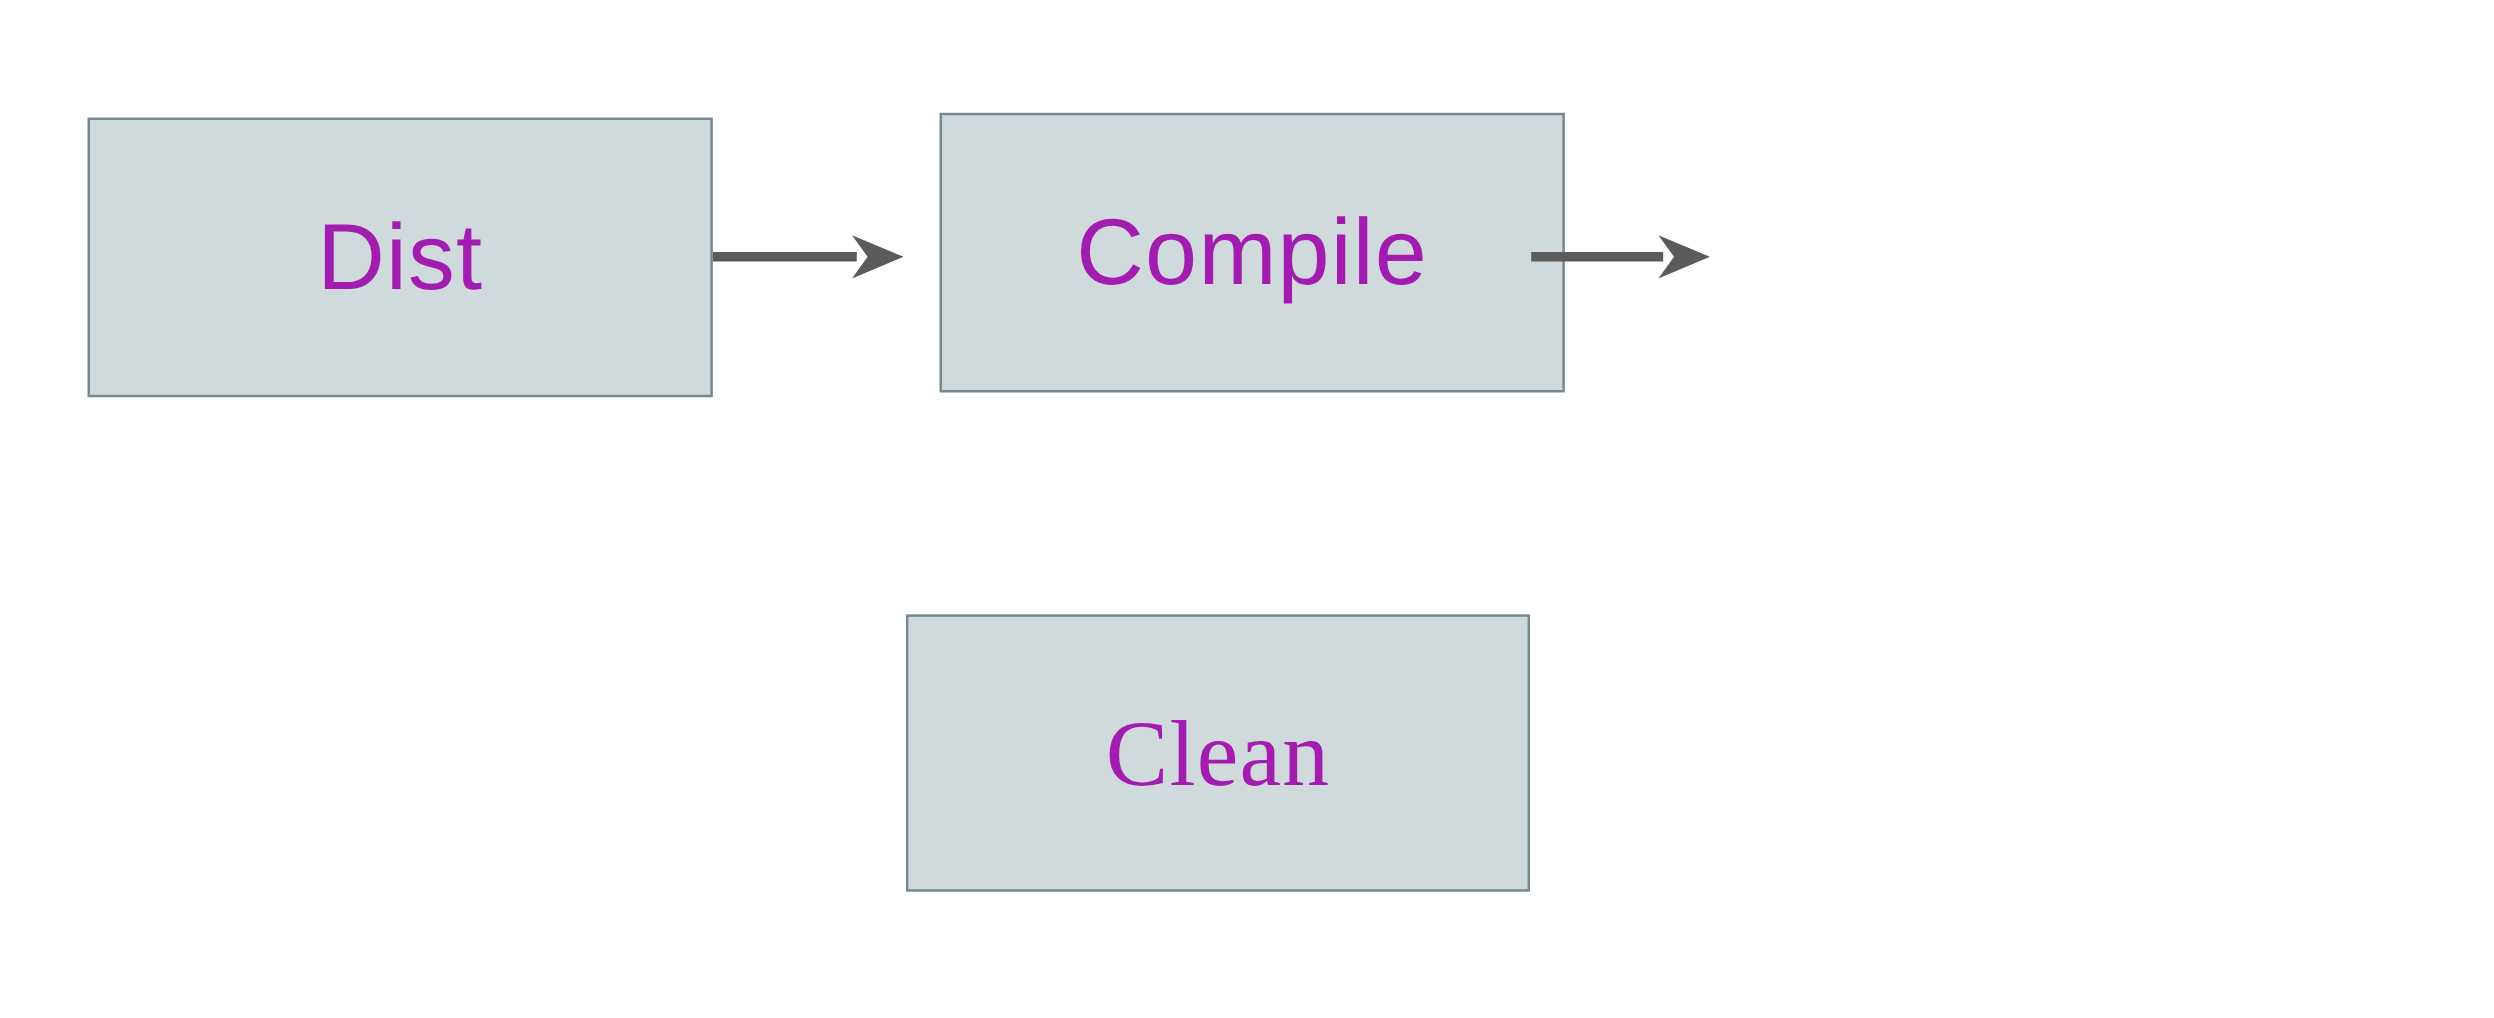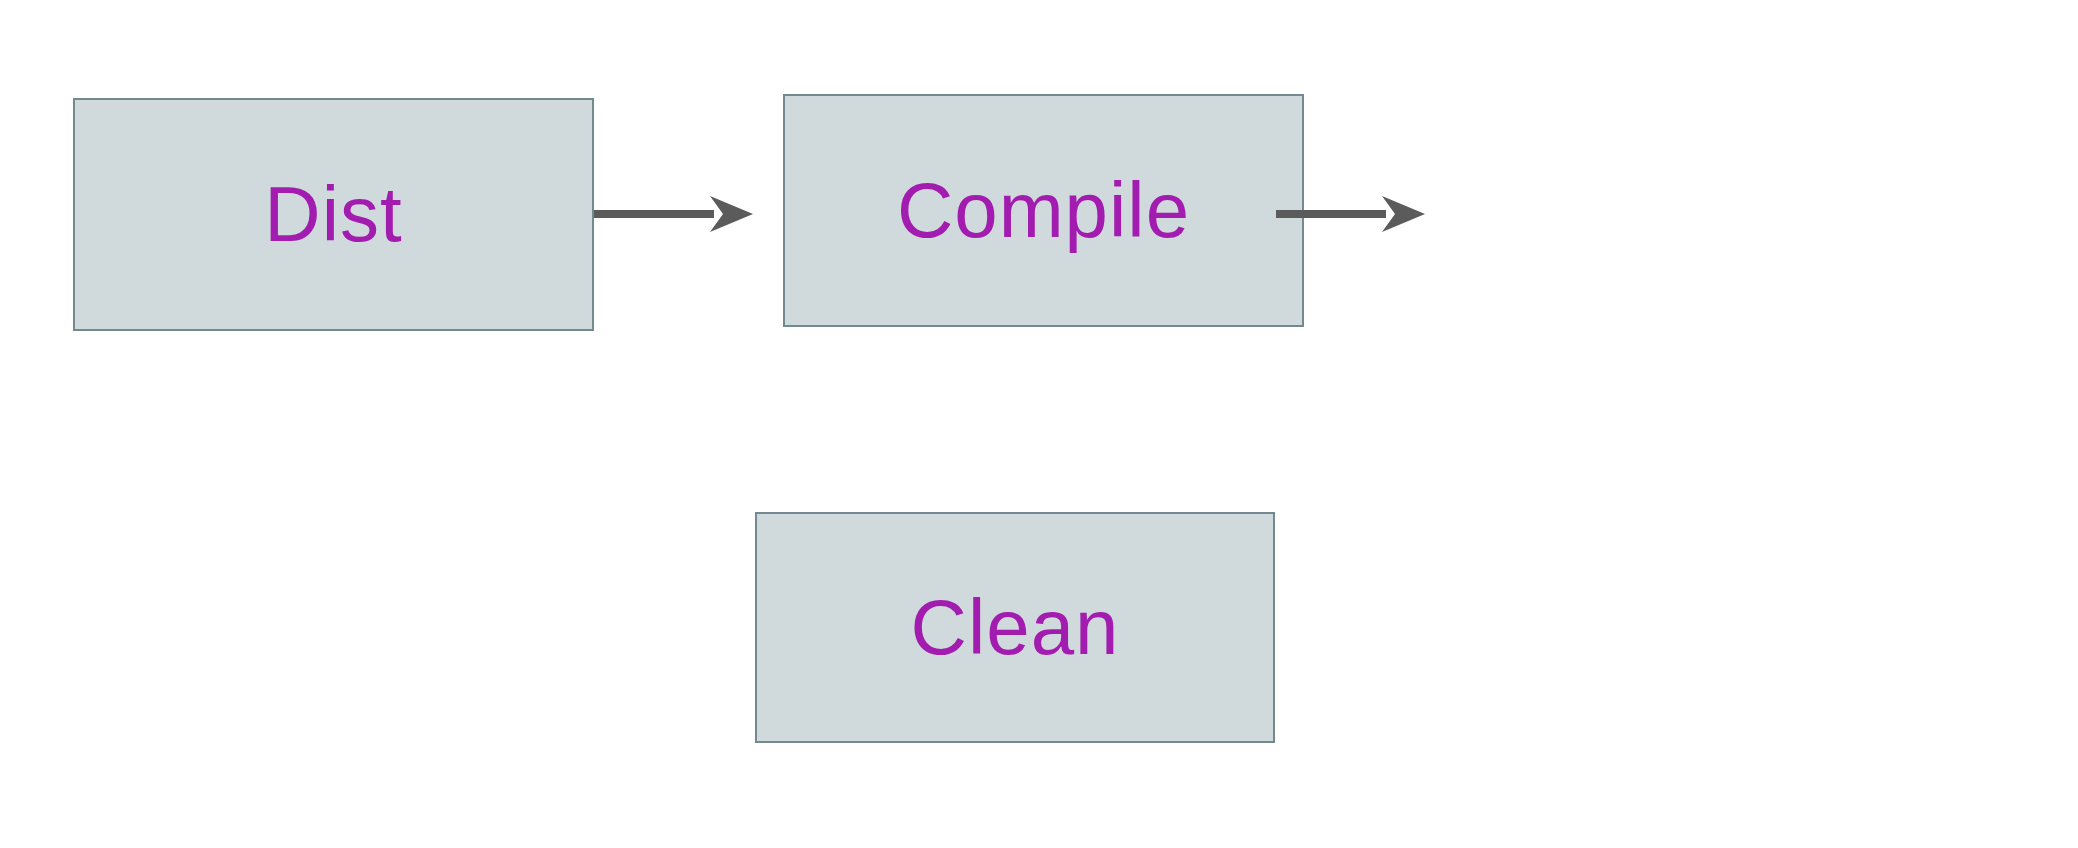--- a/index.html
+++ b/index.html
@@ -26,21 +26,21 @@
   }
   .node-label {
     font-size: 78px;
     color: #a21caf;
     letter-spacing: 1px;
     user-select: none;
   }
   #node-dist    { left: 73px;   top: 98px;  width: 521px; height: 233px; }
   #node-compile { left: 755px;  top: 94px;  width: 521px; height: 233px; margin-left: 28px; }
   #node-init    { left: 1427px; top: 98px;  width: 530px; height: 233px; }
-  #node-clean   { left: 755px;  top: 512px; width: 520px; height: 231px; }
+  #node-clean   { left: 755px;  top: 512px; width: 520px; height: 231px; font-family: Liberation Serif, serif; }
   .connector {
     position: absolute;
     width: 160px;
     height: 44px;
     top: 192px;
   }
   #connector-dist-compile { left: 594px; }
   #connector-compile-init { left: 1266px; }
 </style>
 </head>

